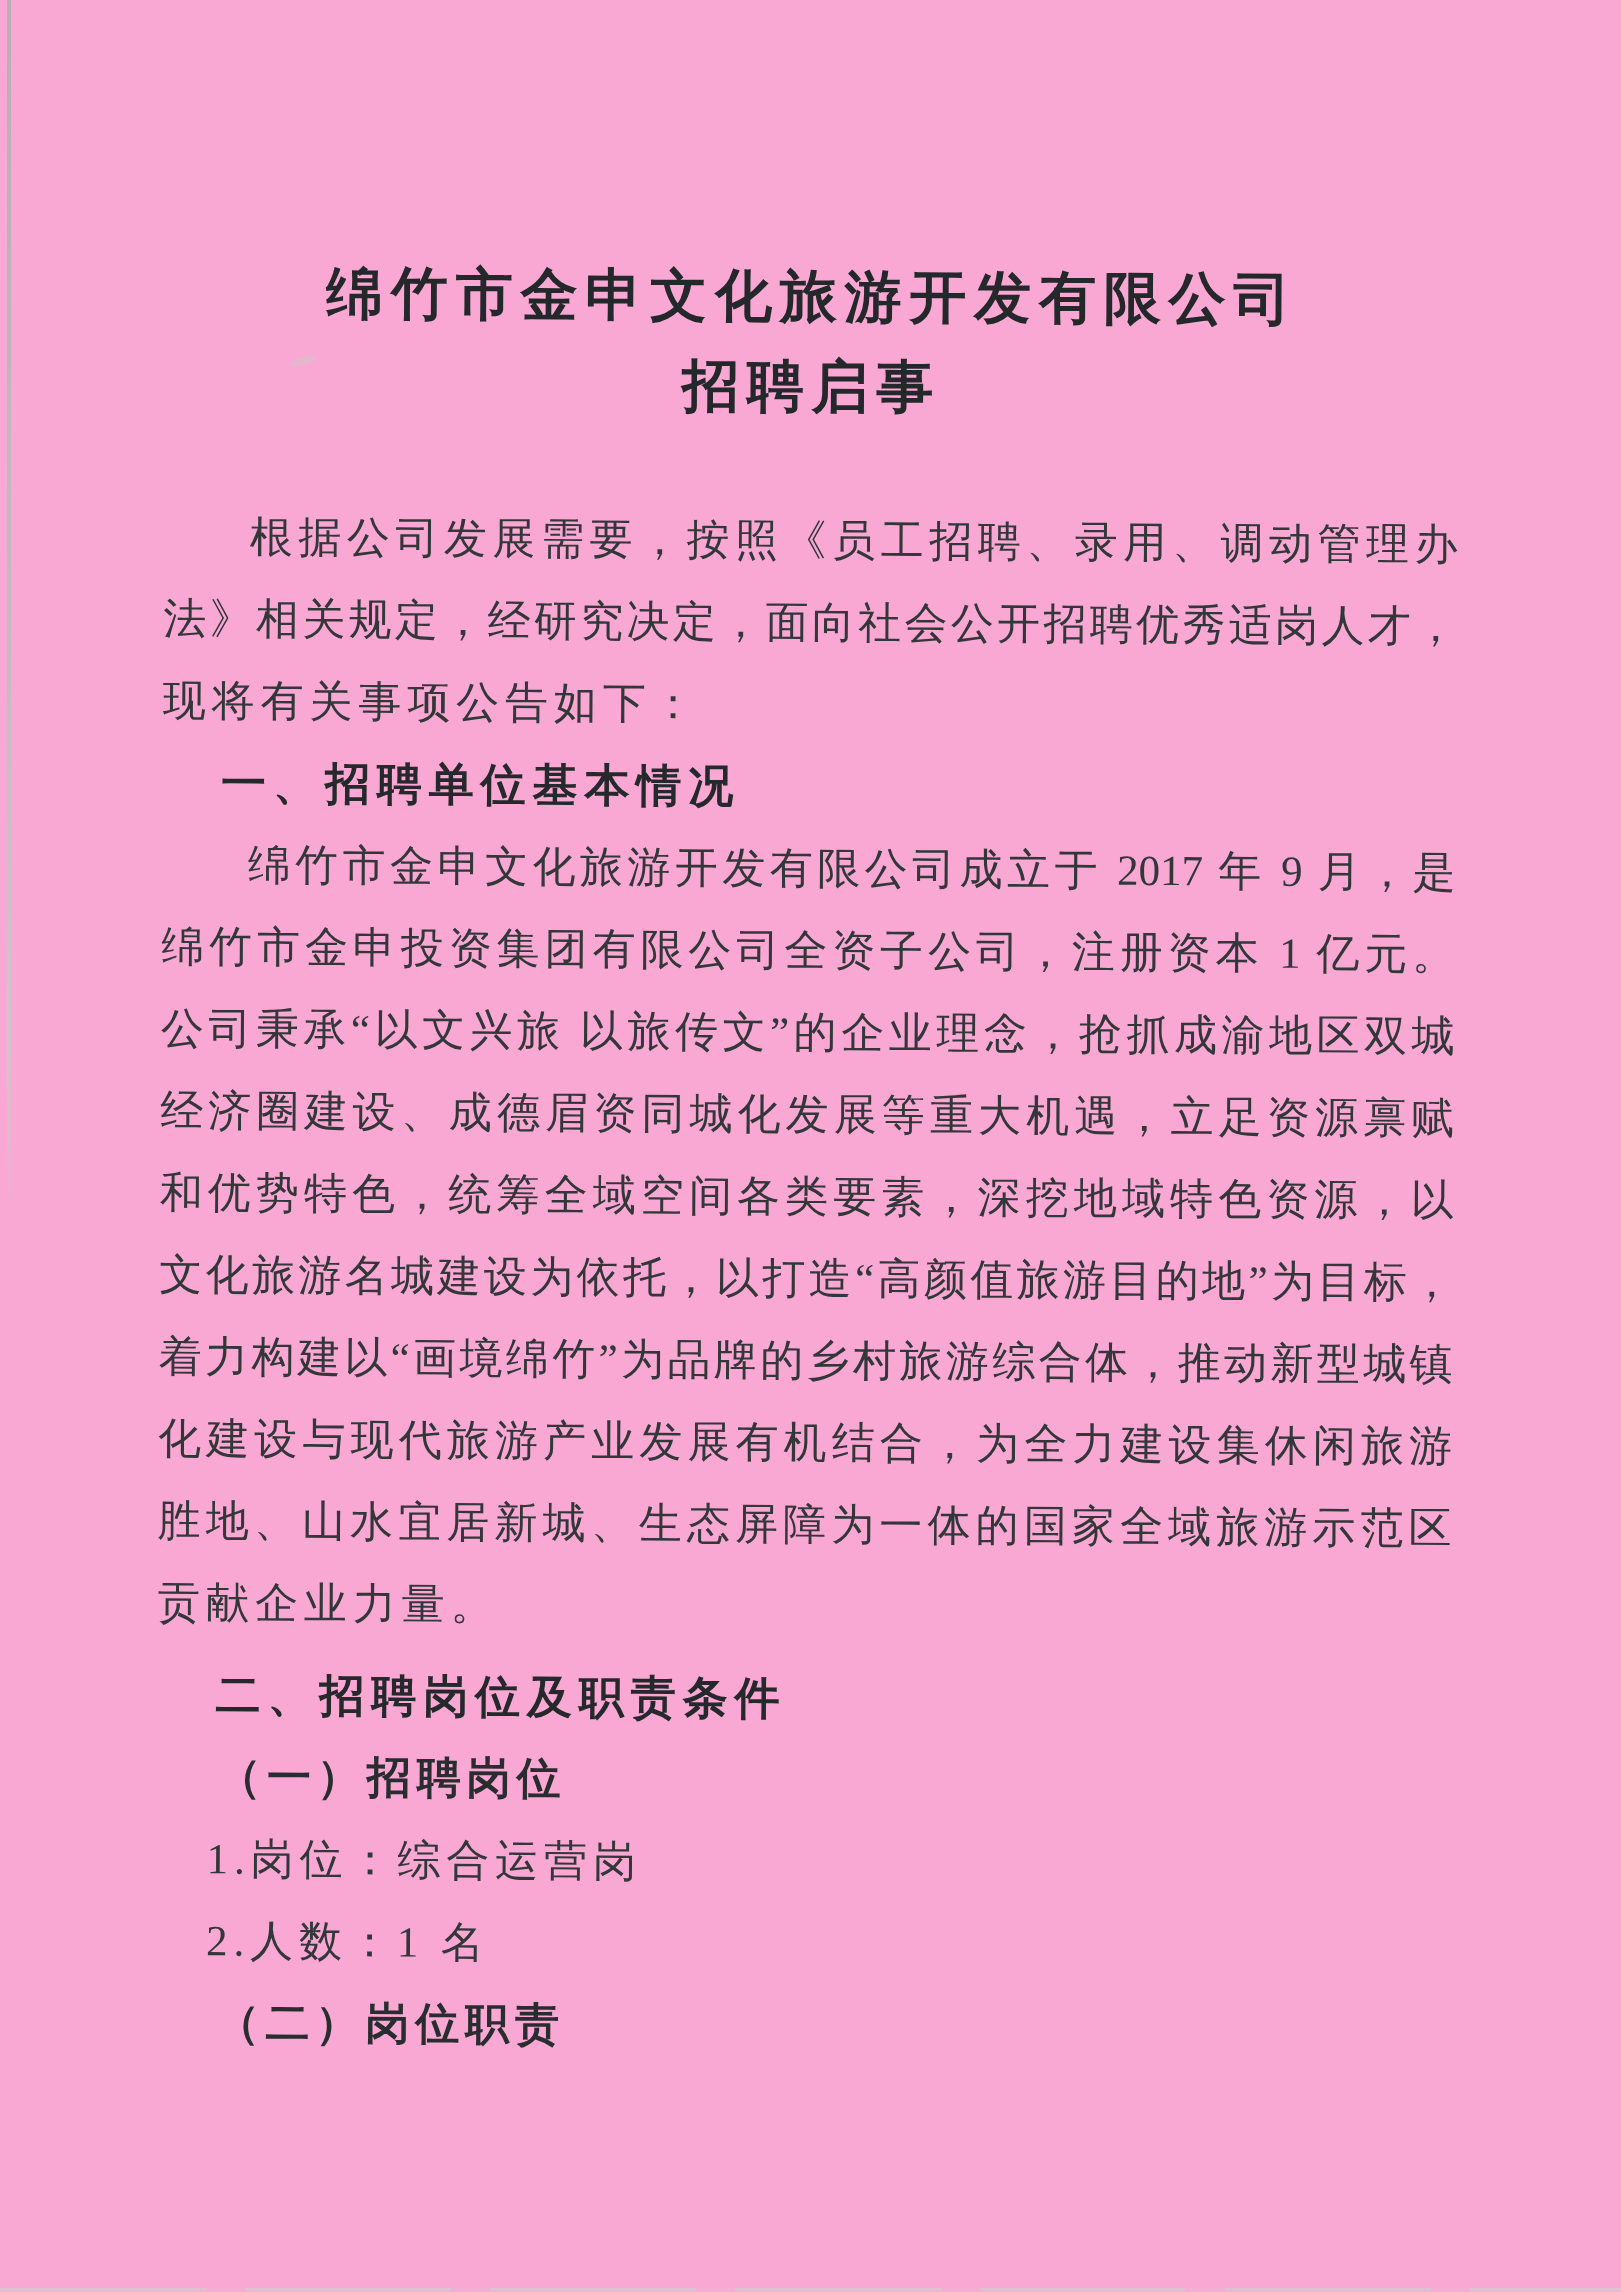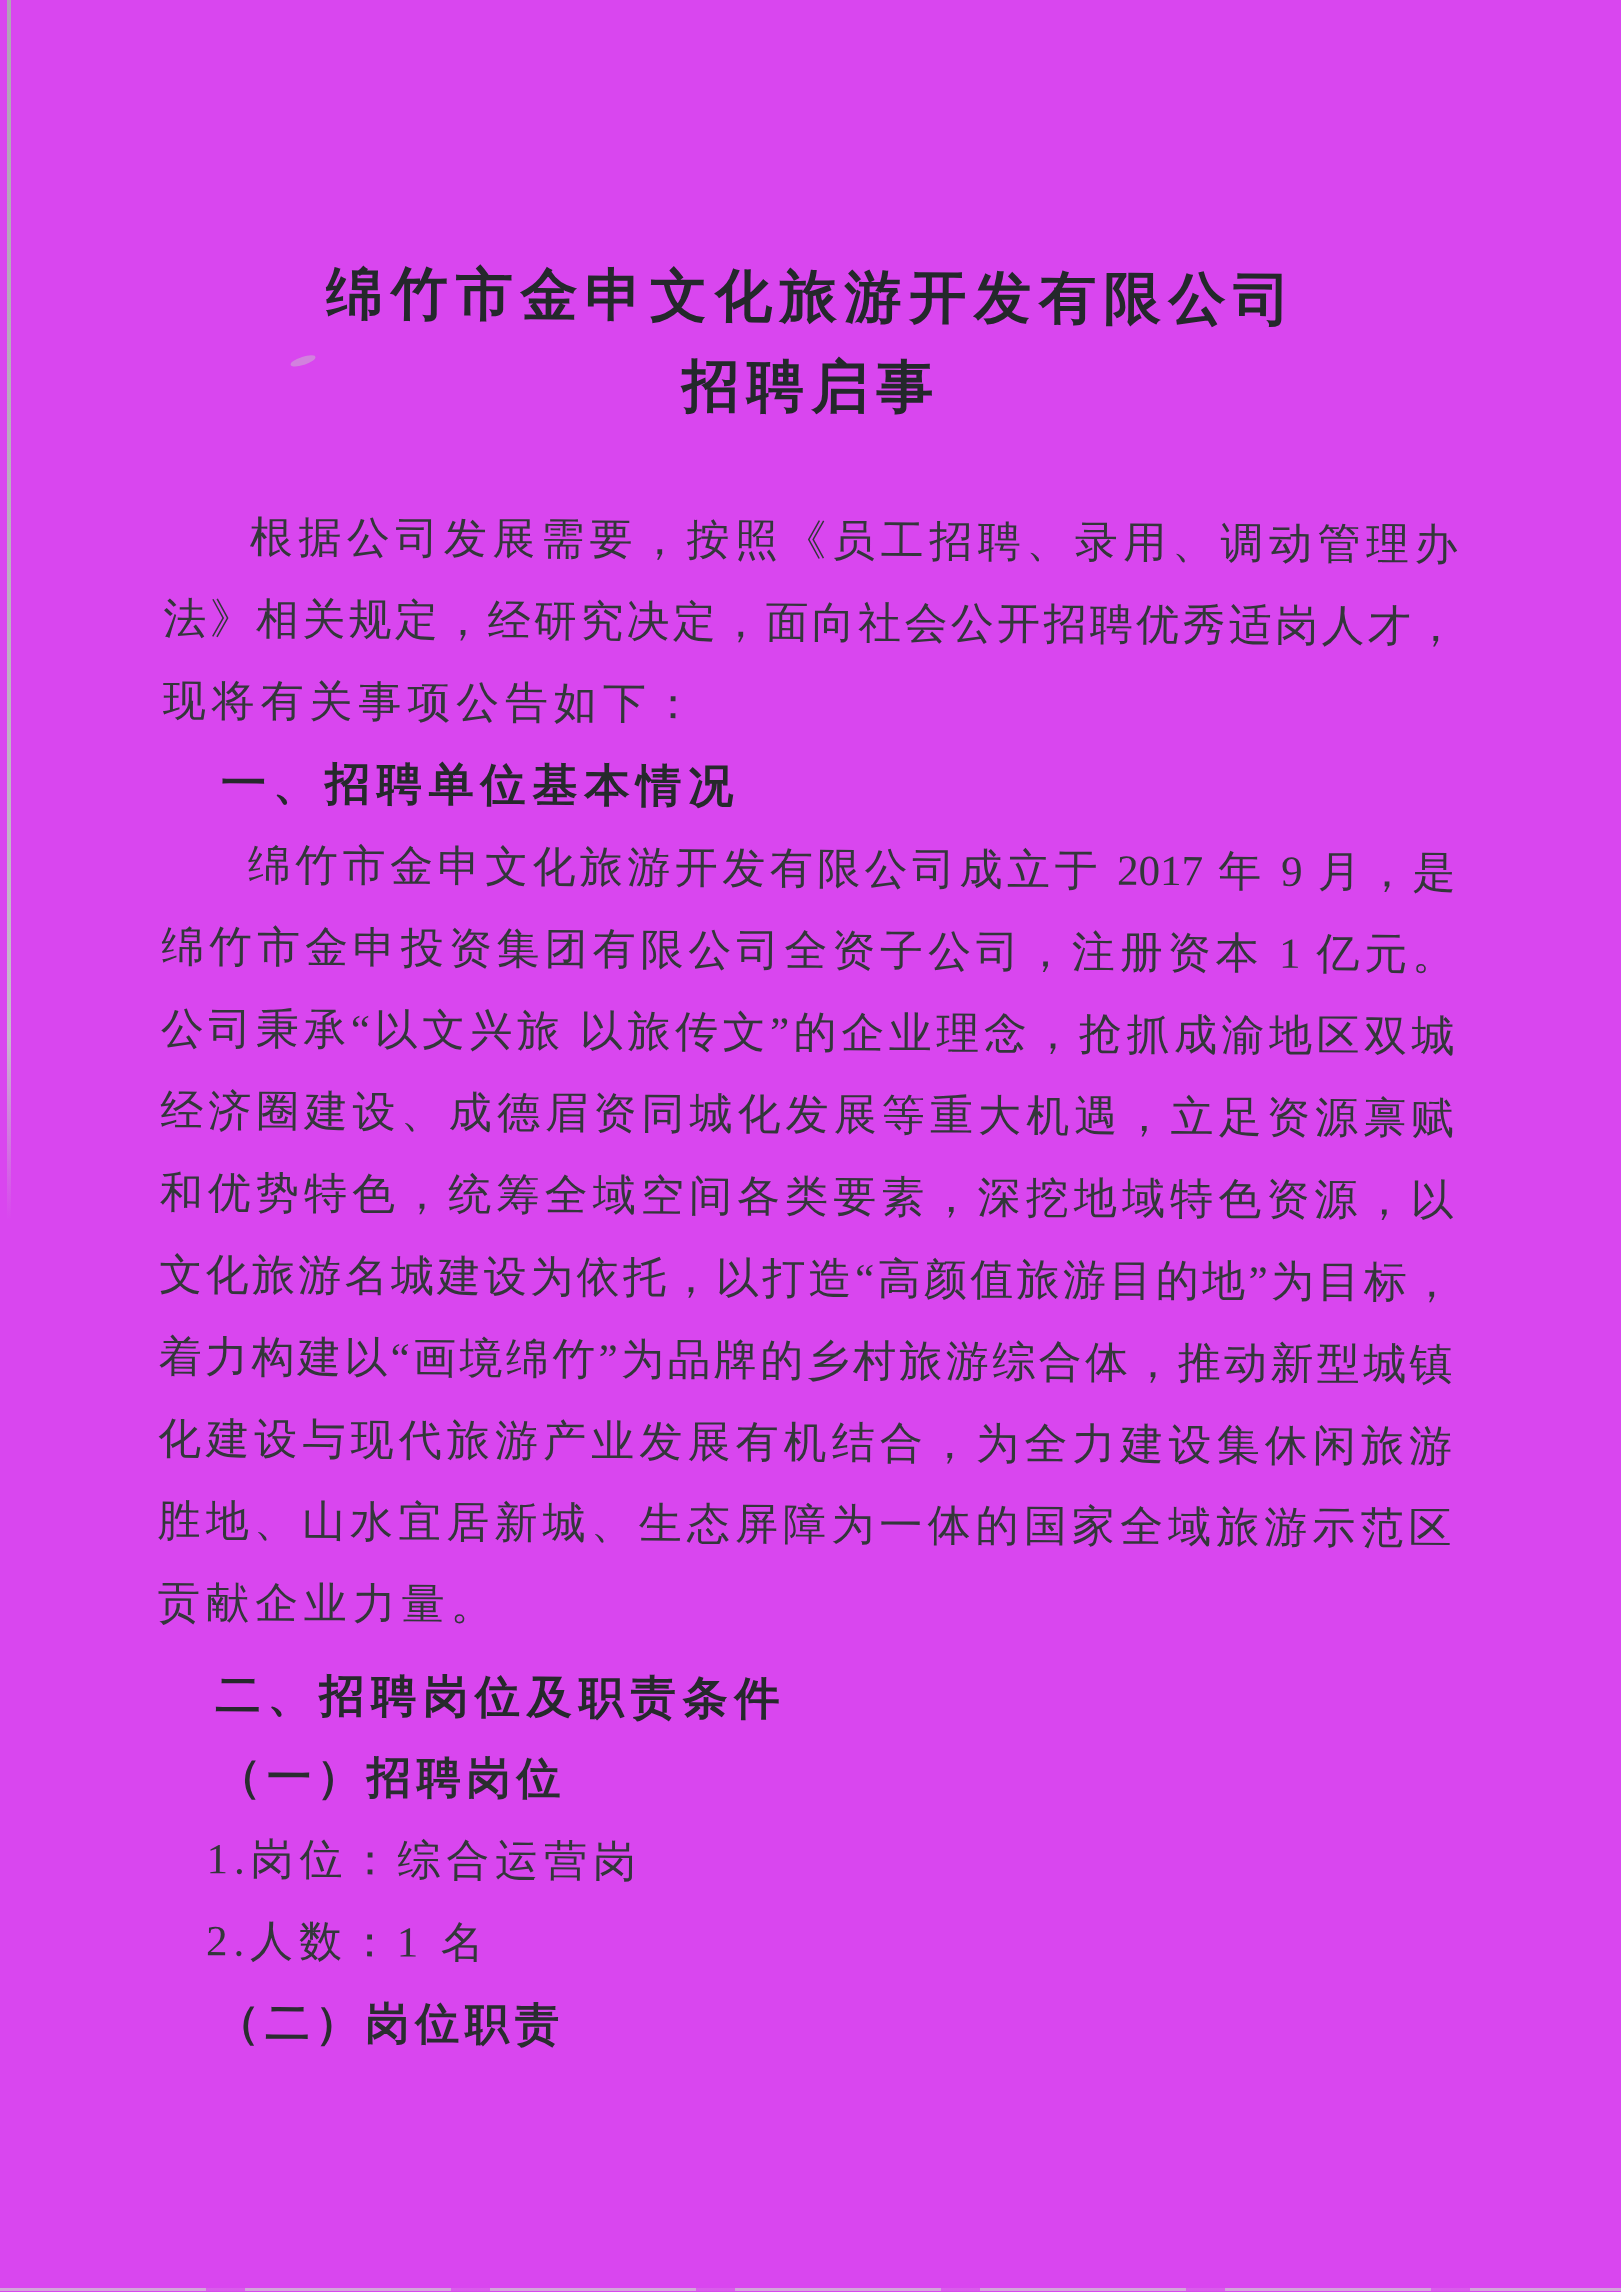--- a/index.html
+++ b/index.html
@@ -5,21 +5,21 @@
   html, body { margin: 0; padding: 0; }
   body {
     width: 1621px; height: 2293px;
     background: #f4f4f2;
     font-family: "Liberation Serif", serif;
     overflow: hidden;
   }
   .page {
     position: relative;
     width: 1621px; height: 2293px;
-    background: #d946ef;
+    background: #f9a8d4;
     overflow: hidden;
   }
   
   .scan-edge-left {
     position: absolute; left: 6.9px; top: 0;
     width: 3.9px; height: 1220px;
     background: linear-gradient(to bottom,
       #a9b3ae 0%, #b9c2bd 55%, #c4ccc8 85%, rgba(196,204,200,0) 100%);
     opacity: .85;
   }

